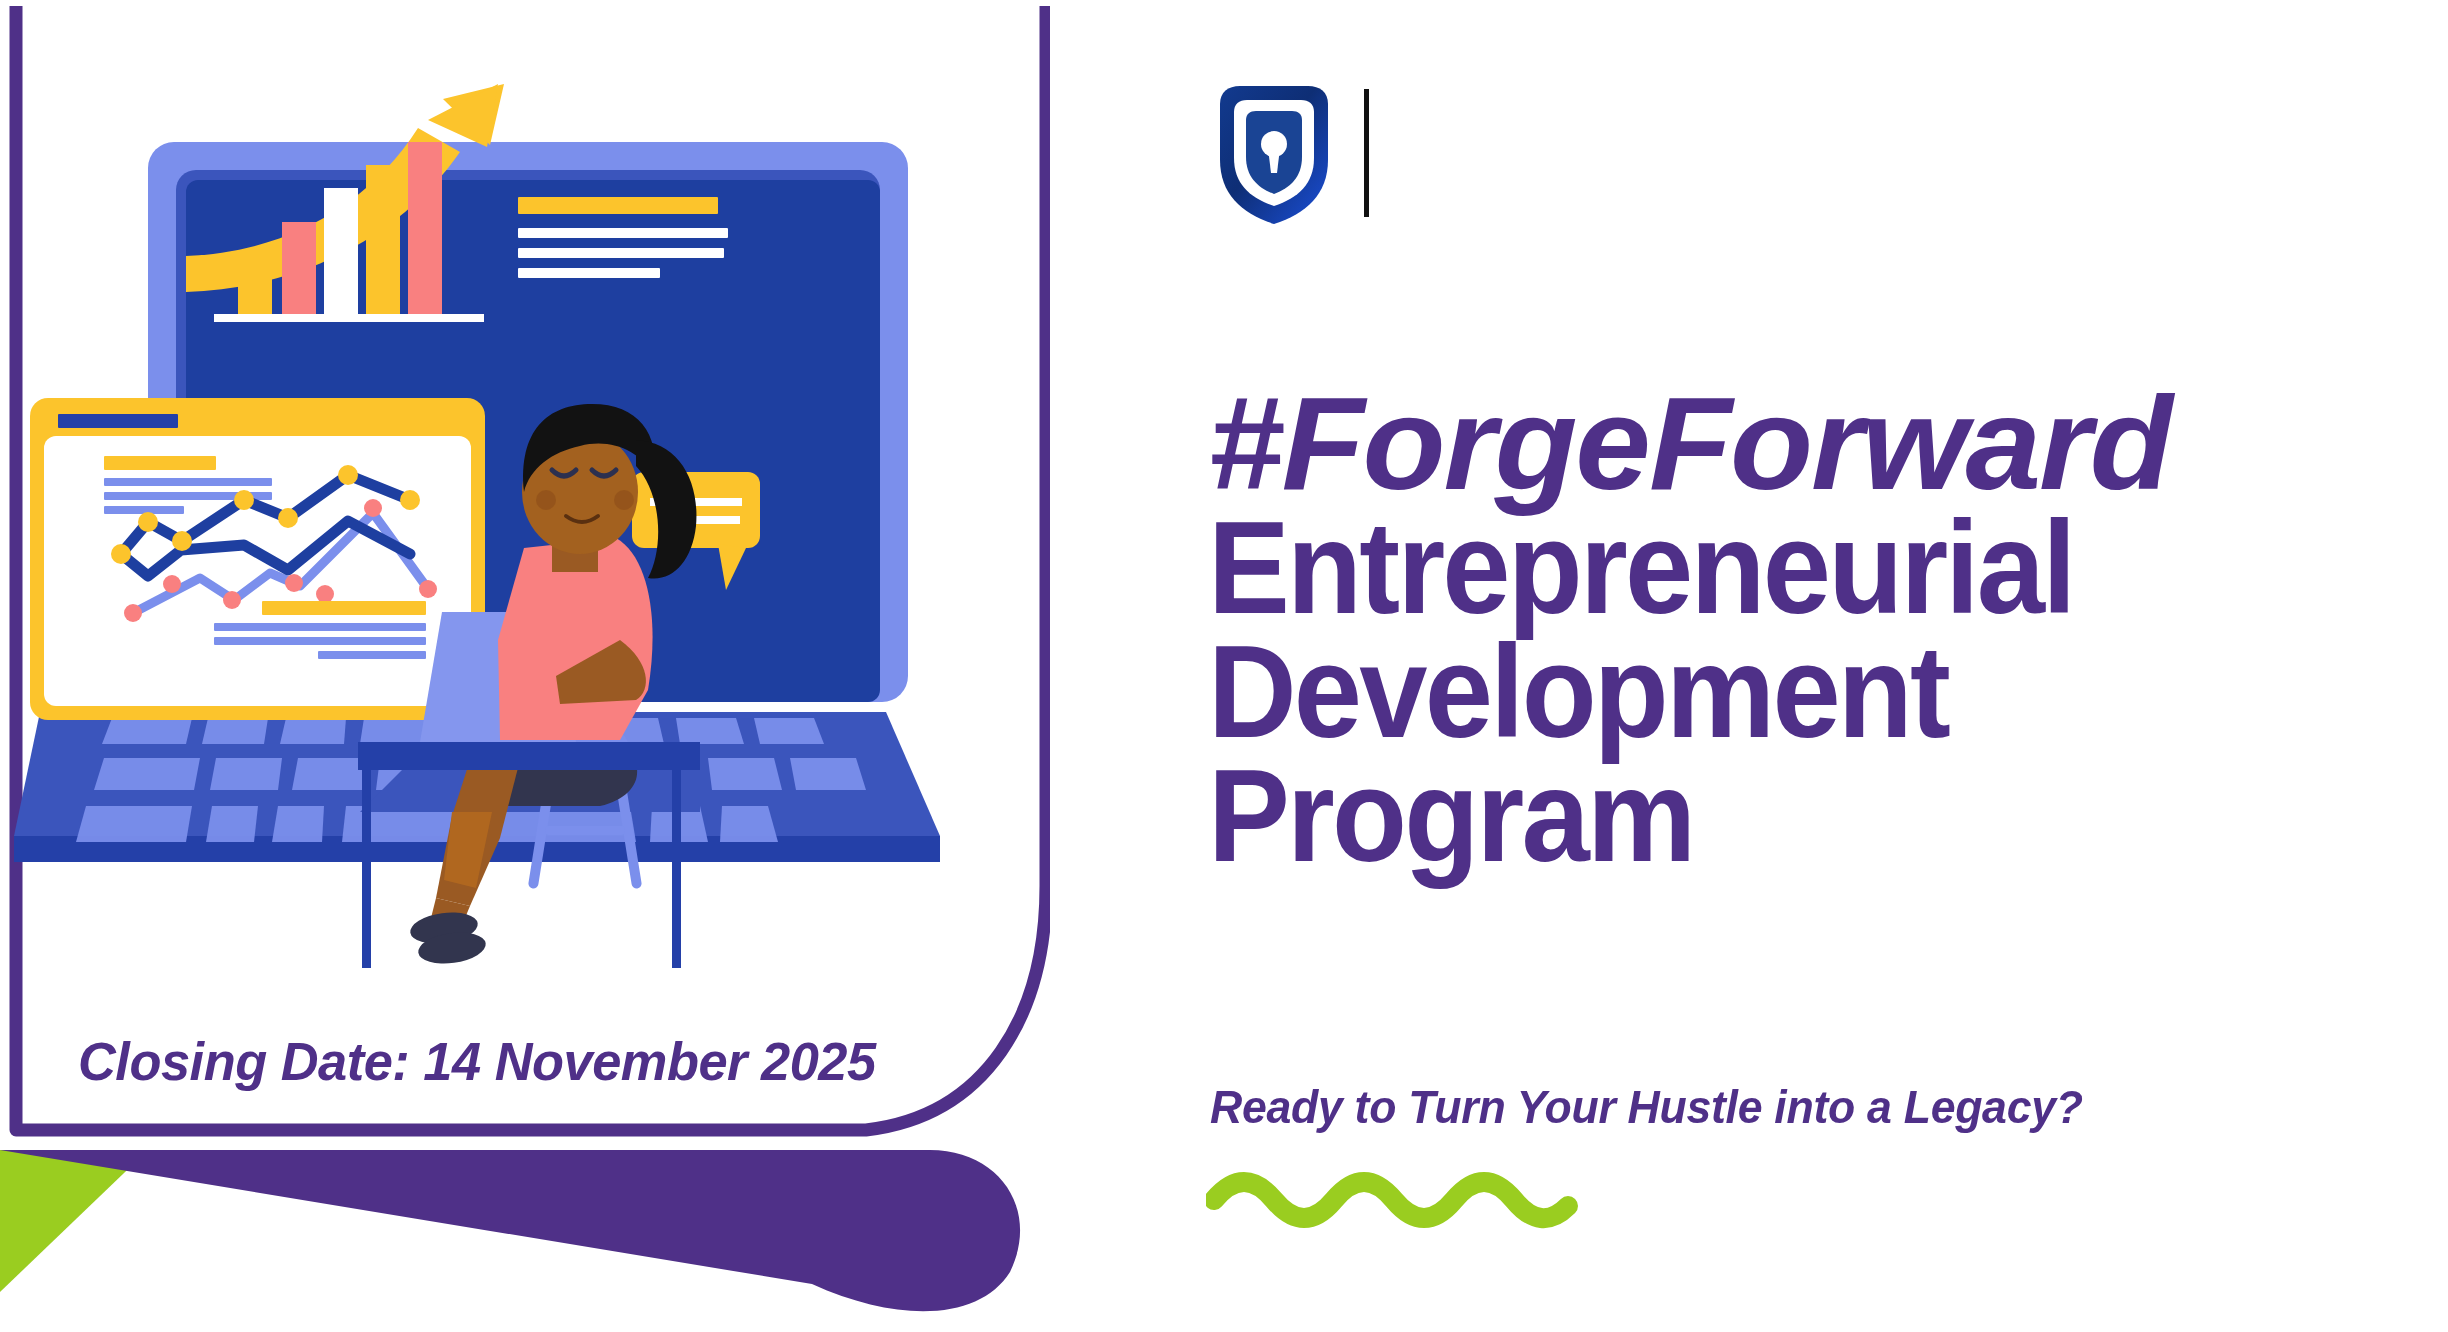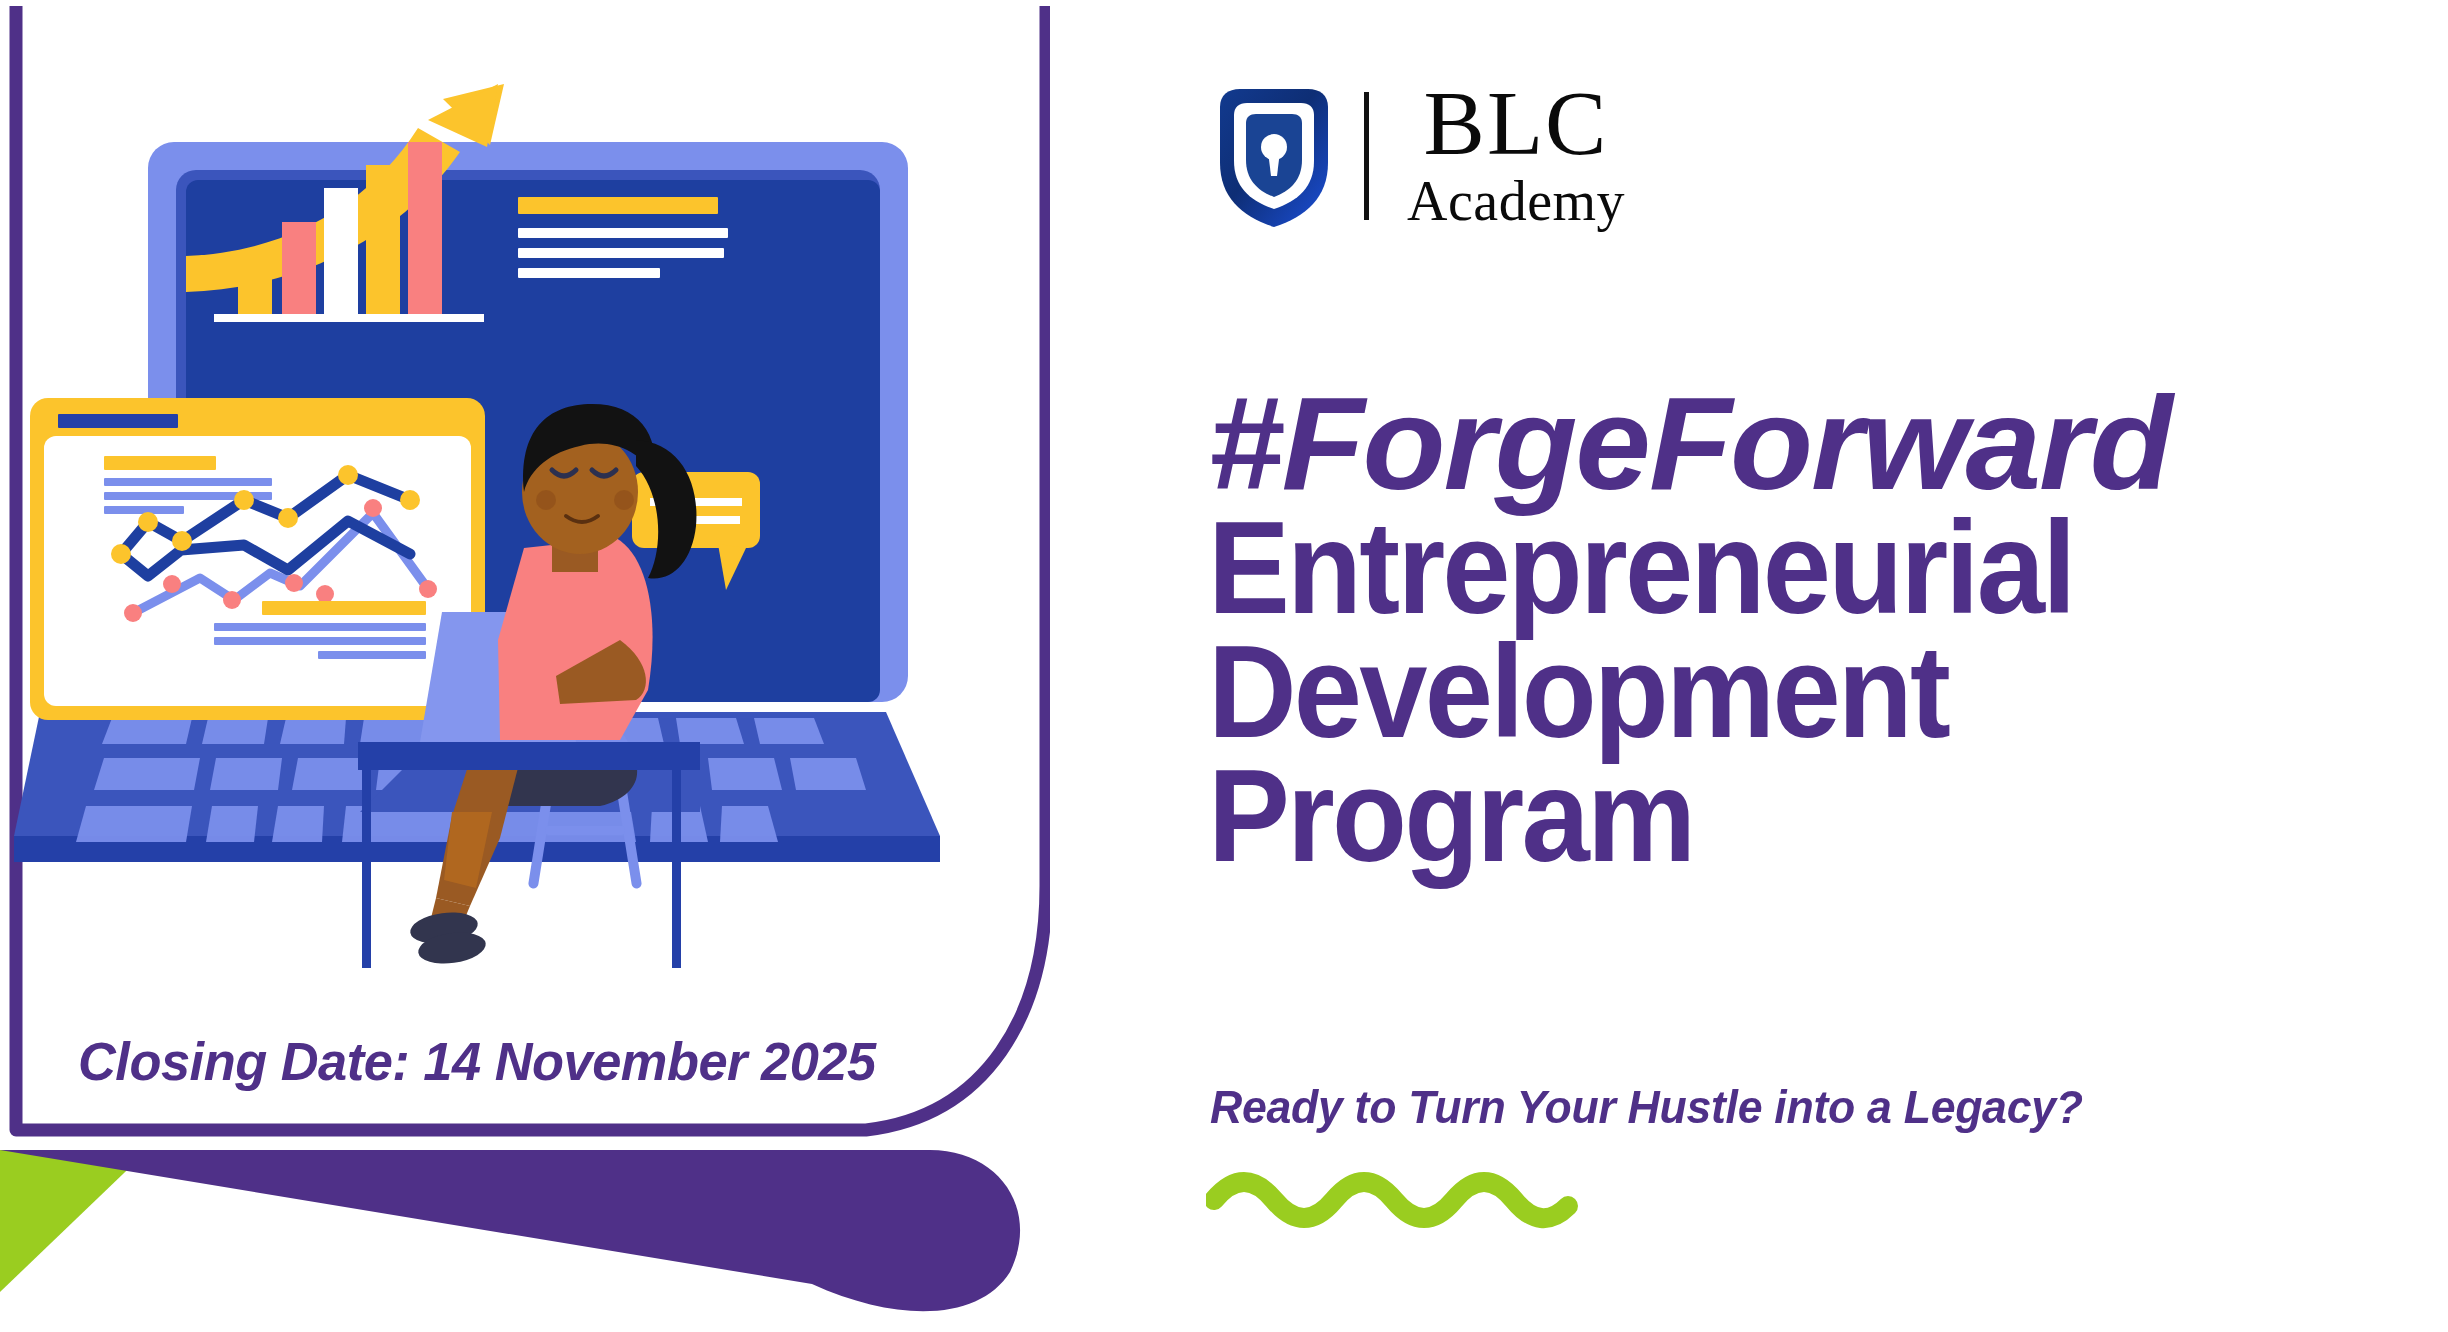--- a/index.html
+++ b/index.html
@@ -269,24 +269,20 @@
                C 40 120, 24 106, 24 80 Z" fill="#FFFFFF"></path>
       <path d="M 36 42 C 36 36, 40 33, 46 33 L 82 33 C 88 33, 92 36, 92 42
                L 92 79 C 92 99, 80 110, 64 116
                C 48 110, 36 99, 36 79 Z" fill="#1A4494"></path>
       <circle cx="64" cy="66" r="13" fill="#FFFFFF"></circle>
       <path d="M 58 70 L 70 70 L 67 95 L 61 95 Z" fill="#FFFFFF"></path>
     </svg>
 
     <div id="brand-divider"></div>
 
-    <div id="brand-words">
-      <div id="brand-name">BLC</div>
-      <div id="brand-sub">Academy</div>
-    </div>
   </div>
 
   <div id="headline">
     <div id="hl-hashtag" class="hl-line">#ForgeForward</div>
     <div class="hl-line hl-plain">Entrepreneurial</div>
     <div class="hl-line hl-plain">Development</div>
     <div class="hl-line hl-plain">Program</div>
   </div>
 
   <div id="tagline">Ready to Turn Your Hustle into a Legacy?</div>

